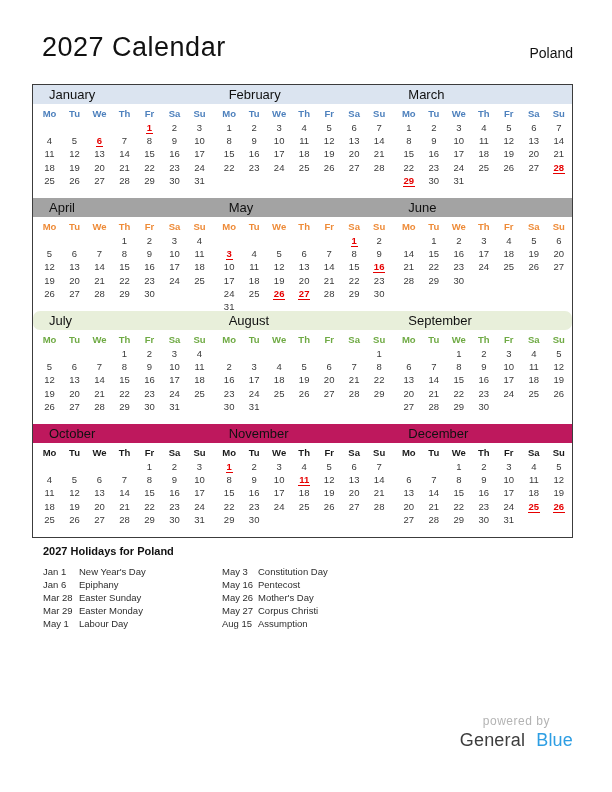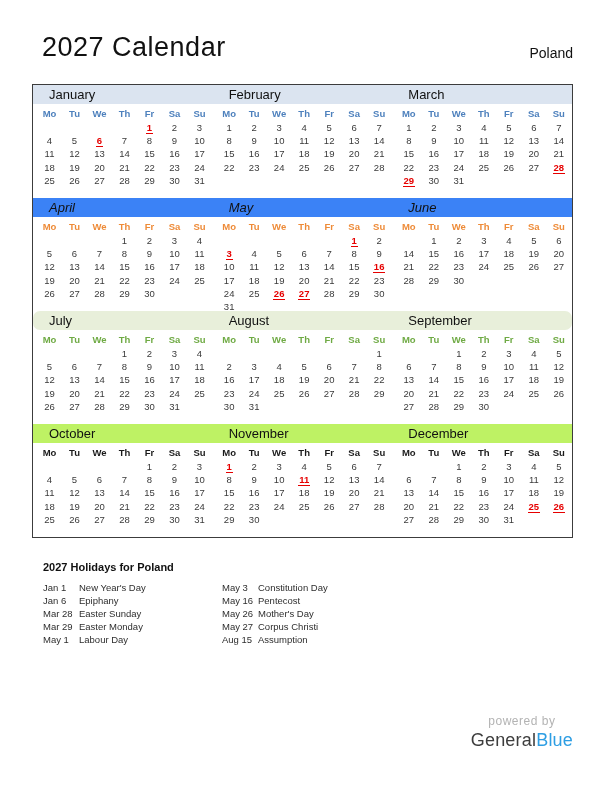--- a/index.html
+++ b/index.html
@@ -45,35 +45,35 @@
   }
   .dow { font-weight: bold; }
   .date { color: #3a3a3a; }
   .holiday {
     color: #e60000; font-weight: bold;
     border-bottom: 1px solid #e60000; padding: 0 1px;
   }
 
   
   .holidays { position: absolute; left: 43px; top: 545px; width: 530px; }
-  .holidays-heading { font-size: 11px; font-weight: bold; color: #111; margin: 16px 0 8px 0; }
+  .holidays-heading { font-size: 11px; font-weight: bold; color: #111; margin: 0 0 8px 0; }
   .holiday-cols { display: flex; }
   .holiday-col { box-sizing: border-box; }
   .holiday-col:nth-child(1) { width: 179px; }
   .holiday-col:nth-child(2) { width: 168px; }
   .holiday-col:nth-child(3) { width: 180px; }
   .holiday-entry { font-size: 9.5px; line-height: 13px; color: #2e2e2e; white-space: nowrap; }
   .holiday-date { display: inline-block; width: 36px; }
 
   
   .footer { position: absolute; right: 39px; top: 714px; text-align: center; }
   .powered-by { font-size: 12px; color: #b3b3b3; letter-spacing: 0.5px; margin-bottom: 2px; }
   .brand { font-size: 18px; letter-spacing: 0.2px; }
   .brand .part1 { color: #3d3d3d; }
-  .brand .part2 { color: #2d9ee3; }
+  .brand .part2 { color: #2d9ee3; margin-left: 11px; }
 </style>
 </head>
 <body>
 
 <div class="page">
 
   <div class="header">
     <h1 class="page-title">2027 Calendar</h1>
     <span class="country-label">Poland</span>
   </div>
@@ -105,21 +105,21 @@
             <div class="dow-row"><span class="cell dow" style="color: rgb(78, 129, 189);">Mo</span><span class="cell dow" style="color: rgb(78, 129, 189);">Tu</span><span class="cell dow" style="color: rgb(78, 129, 189);">We</span><span class="cell dow" style="color: rgb(78, 129, 189);">Th</span><span class="cell dow" style="color: rgb(78, 129, 189);">Fr</span><span class="cell dow" style="color: rgb(78, 129, 189);">Sa</span><span class="cell dow" style="color: rgb(78, 129, 189);">Su</span></div>
             <div class="week-row"><span class="cell date">1</span><span class="cell date">2</span><span class="cell date">3</span><span class="cell date">4</span><span class="cell date">5</span><span class="cell date">6</span><span class="cell date">7</span></div>
             <div class="week-row"><span class="cell date">8</span><span class="cell date">9</span><span class="cell date">10</span><span class="cell date">11</span><span class="cell date">12</span><span class="cell date">13</span><span class="cell date">14</span></div>
             <div class="week-row"><span class="cell date">15</span><span class="cell date">16</span><span class="cell date">17</span><span class="cell date">18</span><span class="cell date">19</span><span class="cell date">20</span><span class="cell date">21</span></div>
             <div class="week-row"><span class="cell date">22</span><span class="cell date">23</span><span class="cell date">24</span><span class="cell date">25</span><span class="cell date">26</span><span class="cell date">27</span><span class="cell date"><span class="holiday">28</span></span></div>
             <div class="week-row"><span class="cell date"><span class="holiday">29</span></span><span class="cell date">30</span><span class="cell date">31</span><span class="cell date"></span><span class="cell date"></span><span class="cell date"></span><span class="cell date"></span></div>
           </div>
         </div>
       </div>
       <div class="quarter">
-        <div class="band" style="background: #3b82f6; font-style: italic;">
+        <div class="band" style="background: #a3a3a3;">
           <span class="month-name">April</span>
           <span class="month-name">May</span>
           <span class="month-name">June</span>
         </div>
         <div class="months-row">
           <div class="month">
             <div class="dow-row"><span class="cell dow" style="color: rgb(238, 139, 56);">Mo</span><span class="cell dow" style="color: rgb(238, 139, 56);">Tu</span><span class="cell dow" style="color: rgb(238, 139, 56);">We</span><span class="cell dow" style="color: rgb(238, 139, 56);">Th</span><span class="cell dow" style="color: rgb(238, 139, 56);">Fr</span><span class="cell dow" style="color: rgb(238, 139, 56);">Sa</span><span class="cell dow" style="color: rgb(238, 139, 56);">Su</span></div>
             <div class="week-row"><span class="cell date"></span><span class="cell date"></span><span class="cell date"></span><span class="cell date">1</span><span class="cell date">2</span><span class="cell date">3</span><span class="cell date">4</span></div>
             <div class="week-row"><span class="cell date">5</span><span class="cell date">6</span><span class="cell date">7</span><span class="cell date">8</span><span class="cell date">9</span><span class="cell date">10</span><span class="cell date">11</span></div>
             <div class="week-row"><span class="cell date">12</span><span class="cell date">13</span><span class="cell date">14</span><span class="cell date">15</span><span class="cell date">16</span><span class="cell date">17</span><span class="cell date">18</span></div>
@@ -171,21 +171,21 @@
             <div class="dow-row"><span class="cell dow" style="color: rgb(111, 170, 68);">Mo</span><span class="cell dow" style="color: rgb(111, 170, 68);">Tu</span><span class="cell dow" style="color: rgb(111, 170, 68);">We</span><span class="cell dow" style="color: rgb(111, 170, 68);">Th</span><span class="cell dow" style="color: rgb(111, 170, 68);">Fr</span><span class="cell dow" style="color: rgb(111, 170, 68);">Sa</span><span class="cell dow" style="color: rgb(111, 170, 68);">Su</span></div>
             <div class="week-row"><span class="cell date"></span><span class="cell date"></span><span class="cell date">1</span><span class="cell date">2</span><span class="cell date">3</span><span class="cell date">4</span><span class="cell date">5</span></div>
             <div class="week-row"><span class="cell date">6</span><span class="cell date">7</span><span class="cell date">8</span><span class="cell date">9</span><span class="cell date">10</span><span class="cell date">11</span><span class="cell date">12</span></div>
             <div class="week-row"><span class="cell date">13</span><span class="cell date">14</span><span class="cell date">15</span><span class="cell date">16</span><span class="cell date">17</span><span class="cell date">18</span><span class="cell date">19</span></div>
             <div class="week-row"><span class="cell date">20</span><span class="cell date">21</span><span class="cell date">22</span><span class="cell date">23</span><span class="cell date">24</span><span class="cell date">25</span><span class="cell date">26</span></div>
             <div class="week-row"><span class="cell date">27</span><span class="cell date">28</span><span class="cell date">29</span><span class="cell date">30</span><span class="cell date"></span><span class="cell date"></span><span class="cell date"></span></div>
           </div>
         </div>
       </div>
       <div class="quarter">
-        <div class="band" style="background: #bef264;">
+        <div class="band" style="background: #be185d;">
           <span class="month-name">October</span>
           <span class="month-name">November</span>
           <span class="month-name">December</span>
         </div>
         <div class="months-row">
           <div class="month">
             <div class="dow-row"><span class="cell dow" style="color: rgb(26, 26, 26);">Mo</span><span class="cell dow" style="color: rgb(26, 26, 26);">Tu</span><span class="cell dow" style="color: rgb(26, 26, 26);">We</span><span class="cell dow" style="color: rgb(26, 26, 26);">Th</span><span class="cell dow" style="color: rgb(26, 26, 26);">Fr</span><span class="cell dow" style="color: rgb(26, 26, 26);">Sa</span><span class="cell dow" style="color: rgb(26, 26, 26);">Su</span></div>
             <div class="week-row"><span class="cell date"></span><span class="cell date"></span><span class="cell date"></span><span class="cell date"></span><span class="cell date">1</span><span class="cell date">2</span><span class="cell date">3</span></div>
             <div class="week-row"><span class="cell date">4</span><span class="cell date">5</span><span class="cell date">6</span><span class="cell date">7</span><span class="cell date">8</span><span class="cell date">9</span><span class="cell date">10</span></div>
             <div class="week-row"><span class="cell date">11</span><span class="cell date">12</span><span class="cell date">13</span><span class="cell date">14</span><span class="cell date">15</span><span class="cell date">16</span><span class="cell date">17</span></div>

